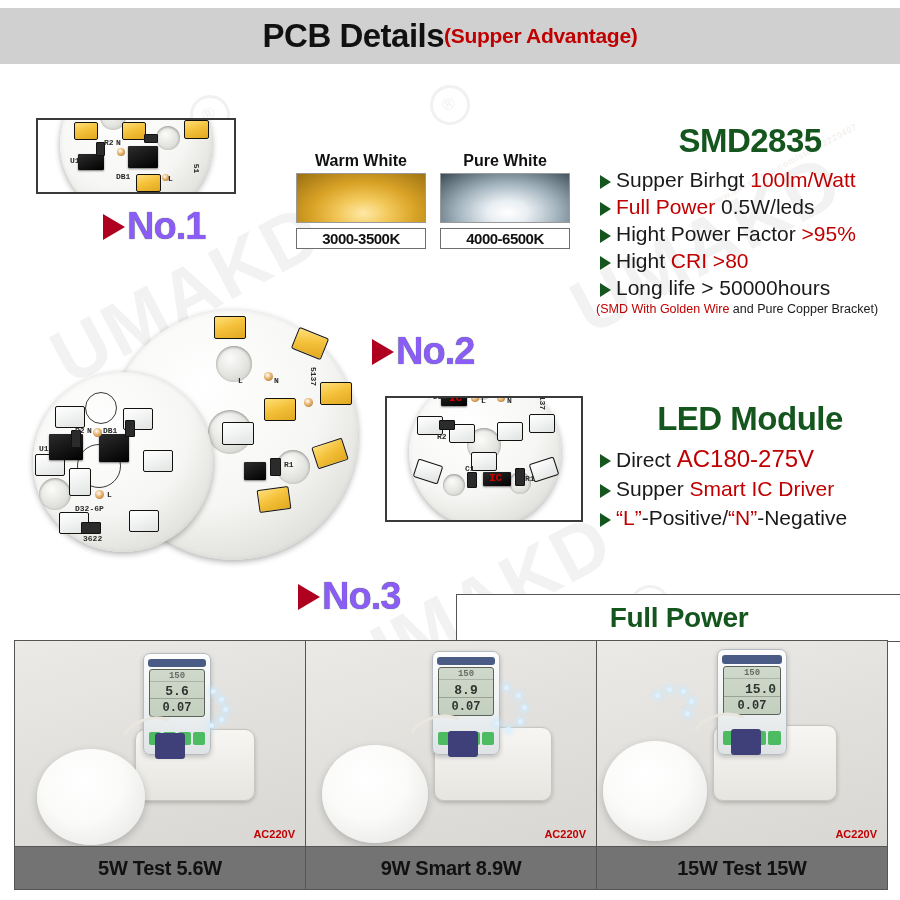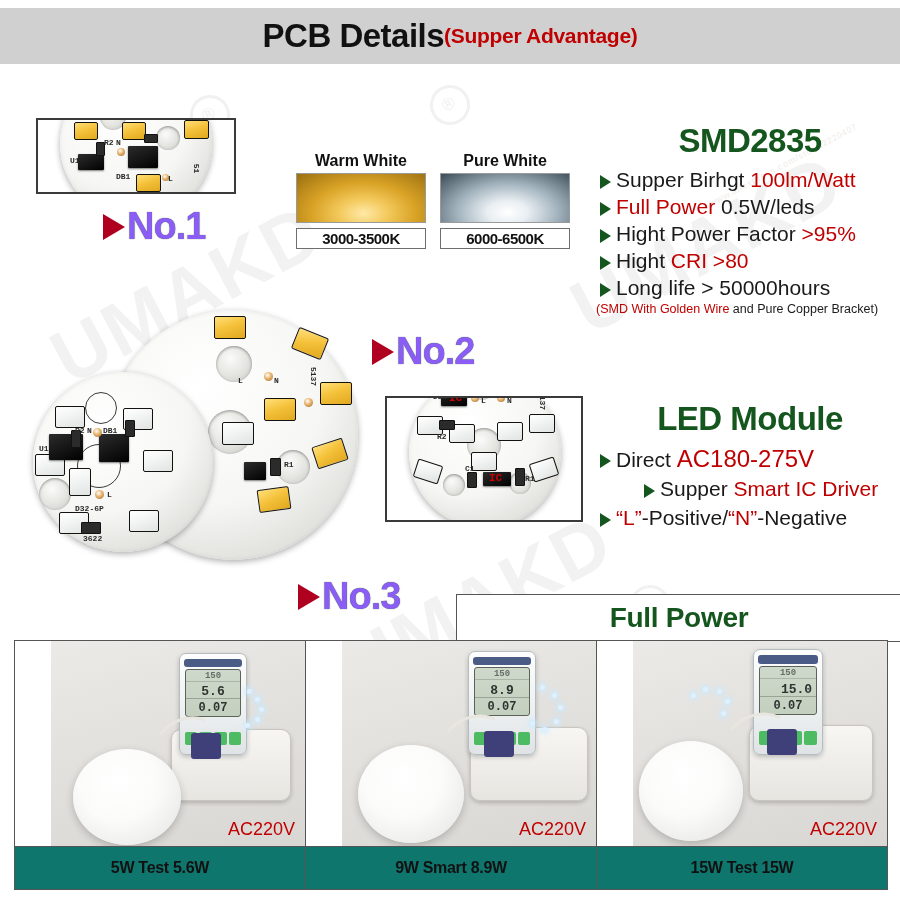--- a/index.html
+++ b/index.html
@@ -74,25 +74,25 @@
 
   
   .frame{position:absolute;border:2px solid #3a3a3a;background:#fff;overflow:hidden;}
 
   
   .photos{position:absolute;left:14px;top:640px;width:872px;height:248px;
           display:flex;border:1.5px solid #555;background:#fff;}
   .pcell{flex:1;display:flex;flex-direction:column;border-right:1.5px solid #555;}
   .pcell:last-child{border-right:none;}
   .pimg{flex:1;position:relative;overflow:hidden;
-        background:linear-gradient(165deg,#eceae7 0%,#e3e1de 45%,#d9d7d3 100%);margin-left:36px;}
+        background:linear-gradient(165deg,#eceae7 0%,#e3e1de 45%,#d9d7d3 100%);}
   .pcap{height:42px;border-top:1.5px solid #555;display:flex;align-items:center;
-        justify-content:center;font-size:16px;font-weight:bold;color:#111;background:#0f766e;
+        justify-content:center;font-size:20px;font-weight:bold;color:#111;background:#737373;
         letter-spacing:-.3px;text-align:center;}
-  .ac{position:absolute;right:10px;bottom:6px;font-size:18px;font-weight:normal;color:#c00000;}
+  .ac{position:absolute;right:10px;bottom:6px;font-size:11px;font-weight:bold;color:#c00000;}
 
   
   .meter{position:absolute;border-radius:7px;
          background:linear-gradient(180deg,#fdfdfd 0%,#eef1f2 55%,#dfe3e5 100%);
          border:1px solid #b6bdc0;box-shadow:0 2px 5px rgba(0,0,0,.22);}
   .mtop{position:absolute;left:6%;right:6%;top:5%;height:8%;
         background:#4a5b86;border-radius:3px;}
   .lcd{position:absolute;left:8%;right:8%;top:15%;height:46%;
        background:linear-gradient(180deg,#cfd9cb 0%,#c3cfbf 100%);
        border:1.5px solid #5c6258;border-radius:3px;
@@ -170,21 +170,21 @@
 
   <div class="ct-wrap" style="left:296px;top:152px;">
     <div class="ct">
       <div class="ct-name">Warm White</div>
       <div class="ct-sw ct-warm"></div>
       <div class="ct-k">3000-3500K</div>
     </div>
     <div class="ct">
       <div class="ct-name">Pure White</div>
       <div class="ct-sw ct-pure"></div>
-      <div class="ct-k">6000-6500K</div>
+      <div class="ct-k">4000-6500K</div>
     </div>
   </div>
 
   <div class="abs" style="left:600px;top:122px;width:300px;">
     <div class="spec-title">SMD2835</div>
     <div style="margin-top:7px;">
       <div class="spec-row">
         <div class="bt"></div>
         <div class="spec-txt"><span class="blk">Supper Birhgt </span><span class="red">100lm/Watt</span></div>
       </div>
@@ -297,21 +297,21 @@
     </div>
   </div>
 
   <div class="abs" style="left:600px;top:400px;width:300px;">
     <div class="spec-title">LED Module</div>
     <div style="margin-top:8px;">
       <div class="spec-row" style="margin-bottom:4px;">
         <div class="bt"></div>
         <div class="spec-txt"><span class="blk">Direct </span><span class="red" style="font-size:24px;">AC180-275V</span></div>
       </div>
-      <div class="spec-row" style="margin-bottom:4px;margin-left:44px;">
+      <div class="spec-row" style="margin-bottom:4px;">
         <div class="bt"></div>
         <div class="spec-txt"><span class="blk">Supper </span><span class="red">Smart IC Driver</span></div>
       </div>
       <div class="spec-row">
         <div class="bt"></div>
         <div class="spec-txt"><span class="red">“L”</span><span class="blk">-Positive/</span><span class="red">“N”</span><span class="blk">-Negative</span></div>
       </div>
     </div>
   </div>
 

